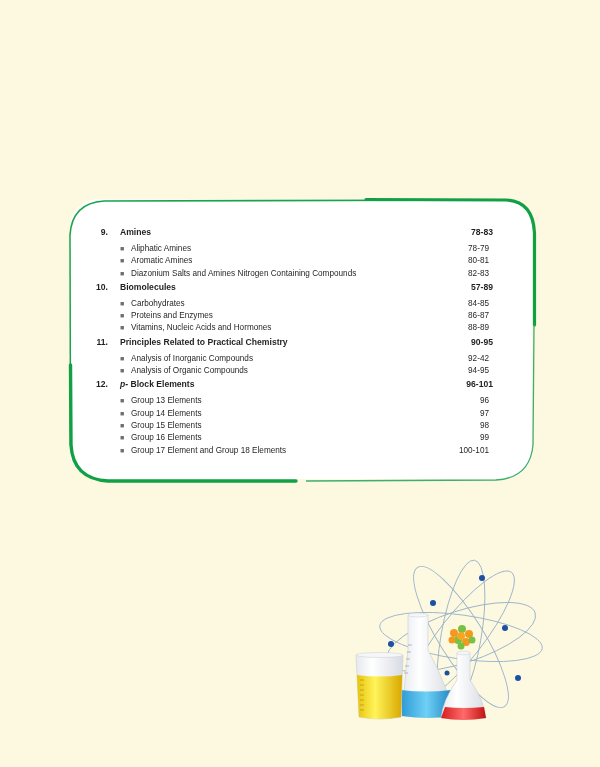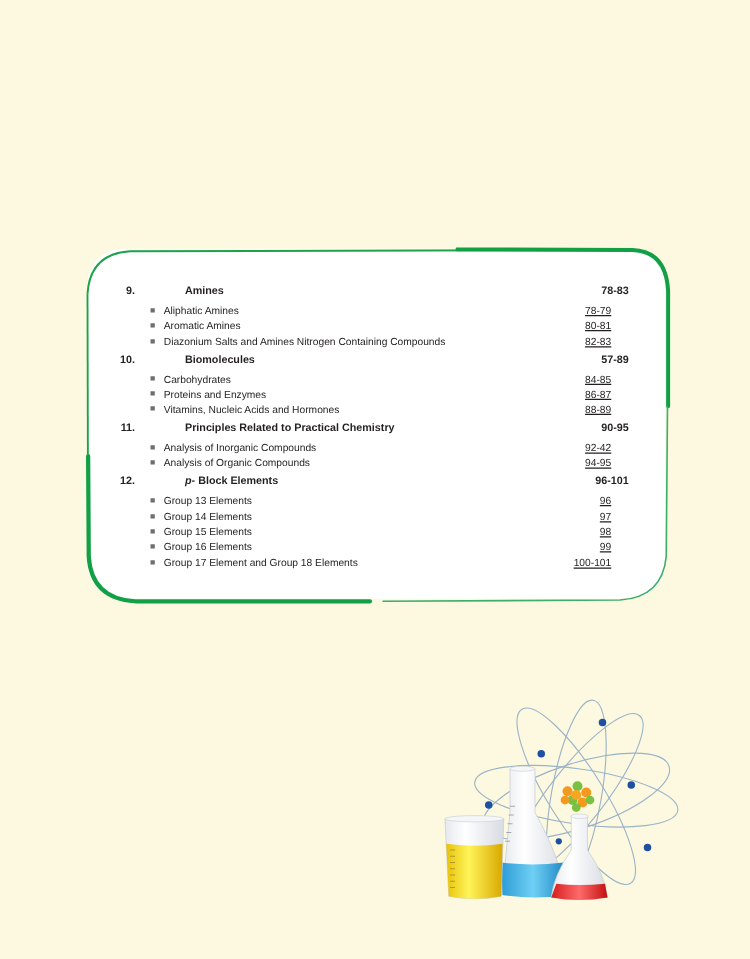--- a/index.html
+++ b/index.html
@@ -38,26 +38,25 @@
       margin-bottom: 4px;
     }
     .chapter .num {
       position: absolute;
       left: 0; width: 38px;
       text-align: right;
     }
     .chapter .title {
       position: absolute;
       left: 50px;
-      margin-left: 28px;
     }
     .chapter .title i { font-style: italic; }
     .chapter .pages {
       position: absolute;
-      right: 29px;
+      right: 39px;
     }
     .topic {
       position: relative;
       height: 12.3px;
       font-size: 8.2px;
       line-height: 12.3px;
     }
     .topic .bullet {
       position: absolute;
       left: 50px;
@@ -66,21 +65,20 @@
       color: #6d6e71;
     }
     .topic .title {
       position: absolute;
       left: 61px;
     }
     .topic .pages {
       position: absolute;
       right: 43px;
       text-align: right;
-      text-decoration: underline;
     }
     .group-gap { height: 1px; }
     .illustration {
       position: absolute;
       left: 340px; top: 520px;
       width: 220px; height: 200px;
     }
   </style>
 </head>
 <body>

